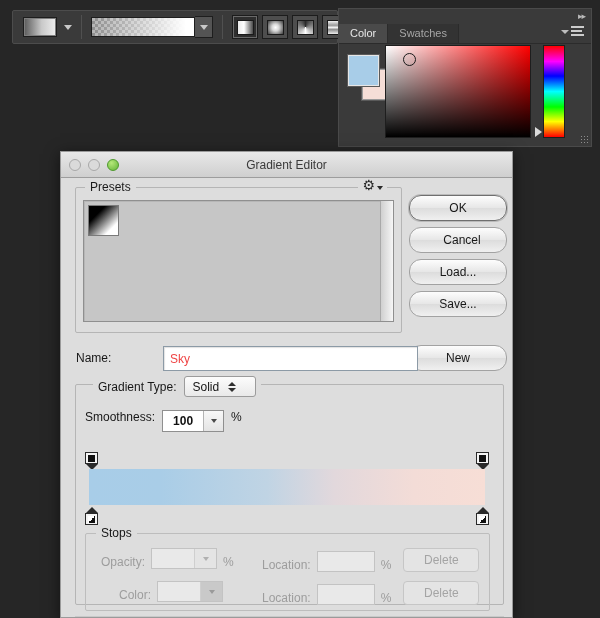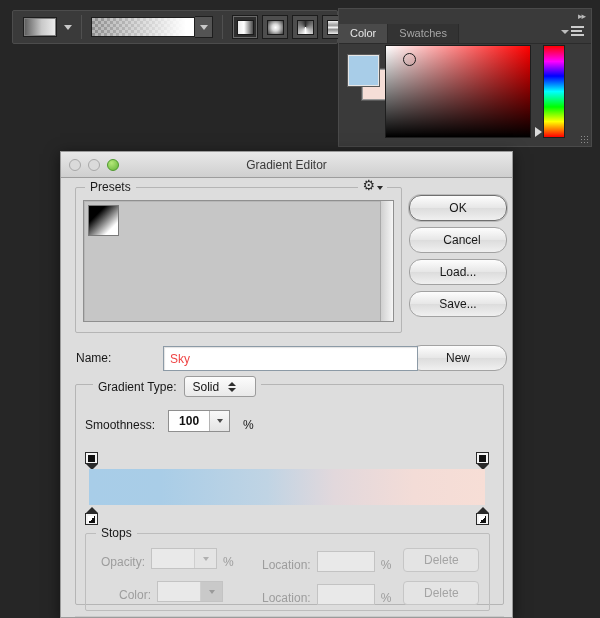--- a/index.html
+++ b/index.html
@@ -205,21 +205,21 @@
     border:1px solid #9b9b9b; border-radius:3px;
     display:flex; align-items:center; padding:0 4px 0 8px; font-size:12px; color:#151515;
     gap:9px;
   }
   .stepper{ display:flex; flex-direction:column; gap:2px; }
   .stepper i{ width:0;height:0;border-left:4px solid transparent;border-right:4px solid transparent; }
   .stepper i:first-child{ border-bottom:4px solid #2f2f2f; }
   .stepper i:last-child{ border-top:4px solid #2f2f2f; }
 
   #smooth-row{
-    position:absolute; left:24px; top:258px; display:flex; align-items:flex-end; gap:13px;
+    position:absolute; left:24px; top:258px; display:flex; align-items:flex-start; gap:7px;
   }
   #smooth-label{ font-size:12px; color:#171717; }
   .numfield{
     display:flex; align-items:center; height:22px;
     border:1px solid #8f8f8f; background:#ffffff;
   }
   .numfield .val{ width:40px; text-align:center; font-size:12px; color:#111;font-weight:bold; }
   .numfield .drop{
     width:20px; height:100%; border-left:1px solid #b4b4b4;
     background:linear-gradient(180deg,#f8f8f8,#e4e4e4);

